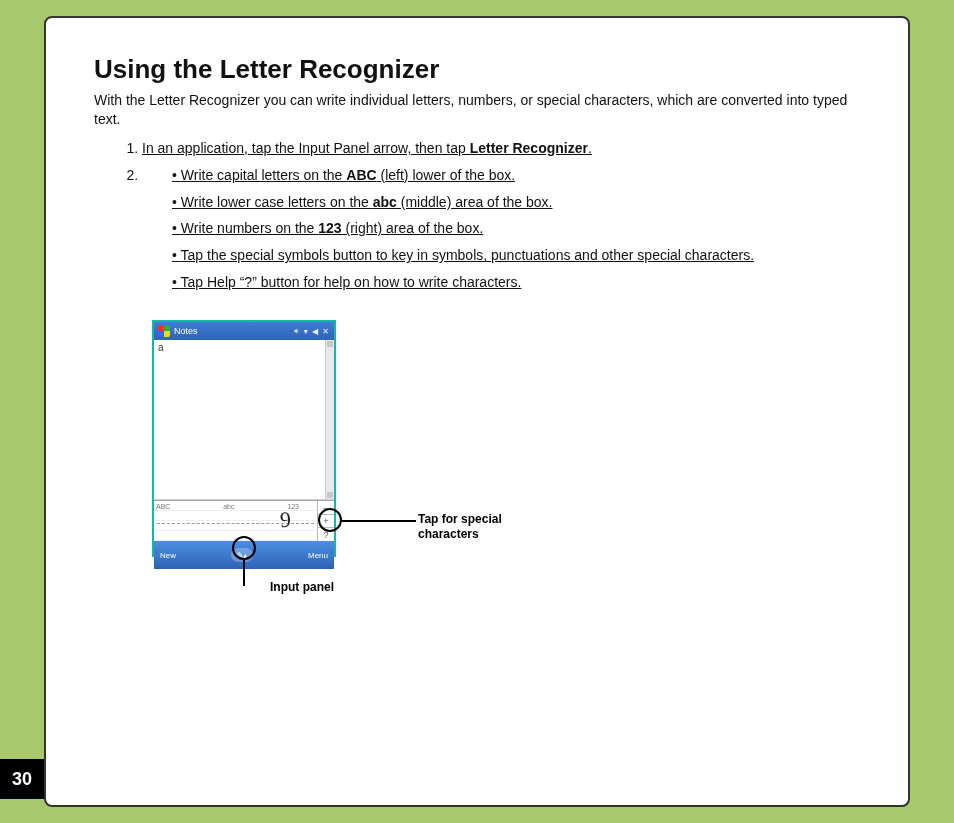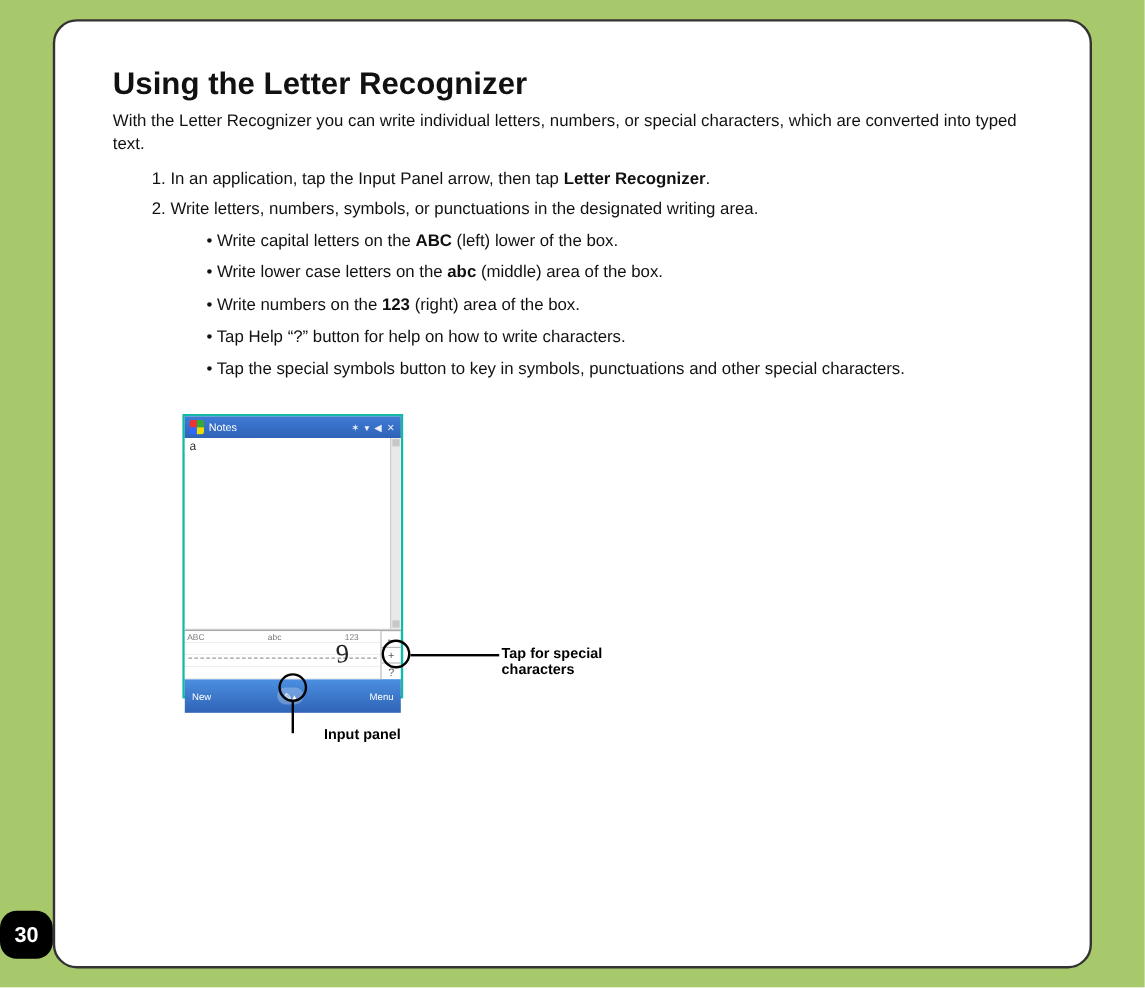--- a/index.html
+++ b/index.html
@@ -17,56 +17,55 @@
     background: #a7c96b;
   }
   .page-card {
     position: absolute;
     left: 44px;
     top: 16px;
     width: 866px;
     height: 791px;
     background: #ffffff;
     border: 2px solid #333;
-    border-radius: 20px;
+    border-radius: 8px;
     box-sizing: border-box;
     padding: 36px 48px 40px 48px;
   }
   .page-number {
     position: absolute;
     left: 0;
     bottom: 24px;
     width: 44px;
     height: 40px;
     background: #000;
     color: #fff;
     font-weight: bold;
     font-size: 18px;
     display: flex;
     align-items: center;
     justify-content: center;
-    border-radius: 14px;
   }
   h1.title {
     margin: 0 0 6px 0;
     font-size: 26px;
     font-weight: bold;
     color: #111;
   }
   p.body, li.body, .sub li {
     font-size: 14px;
     color: #111;
     line-height: 1.35;
   }
   p.body { margin: 6px 0 10px 0; }
   ol.steps {
     margin: 6px 0 8px 0;
     padding-left: 48px;
   }
-  ol.steps > li { margin: 6px 0; }
+  ol.steps > li { margin: 6px 0; text-decoration: underline; }
   ul.sub {
     list-style: none;
     margin: 8px 0 0 0;
     padding-left: 30px;
   }
   ul.sub > li {
     margin: 8px 0;
     text-indent: -14px;
     padding-left: 14px;
   }
@@ -237,33 +236,32 @@
   <div class="page-card">
     <h1 class="title">Using the Letter Recognizer</h1>
 
     <p class="body">With the Letter Recognizer you can write individual letters, numbers, or special characters, which are converted into typed text.</p>
 
     <ol class="steps">
       <li class="body">
         <span>In an application, tap the Input Panel arrow, then tap </span><span class="bold">Letter Recognizer</span><span>.</span>
       </li>
       <li class="body">
-        <span>Write letters, numbers, symbols, or punctuations in the designated writing area.</span>
         <ul class="sub">
           <li>
             <span>Write capital letters on the </span><span class="bold">ABC</span><span> (left) lower of the box.</span>
           </li>
           <li>
             <span>Write lower case letters on the </span><span class="bold">abc</span><span> (middle) area of the box.</span>
           </li>
           <li>
             <span>Write numbers on the </span><span class="bold">123</span><span> (right) area of the box.</span>
           </li>
+          <li>Tap the special symbols button to key in symbols, punctuations and other special characters.</li>
           <li>Tap Help “?” button for help on how to write characters.</li>
-          <li>Tap the special symbols button to key in symbols, punctuations and other special characters.</li>
         </ul>
       </li>
     </ol>
 
     <div class="figure-wrap">
       <div class="device">
         <div class="dev-titlebar">
           <span class="dev-flag"></span>
           <span class="dev-title">Notes</span>
           <span class="dev-status">✶ ▾ ◀  ✕</span>

